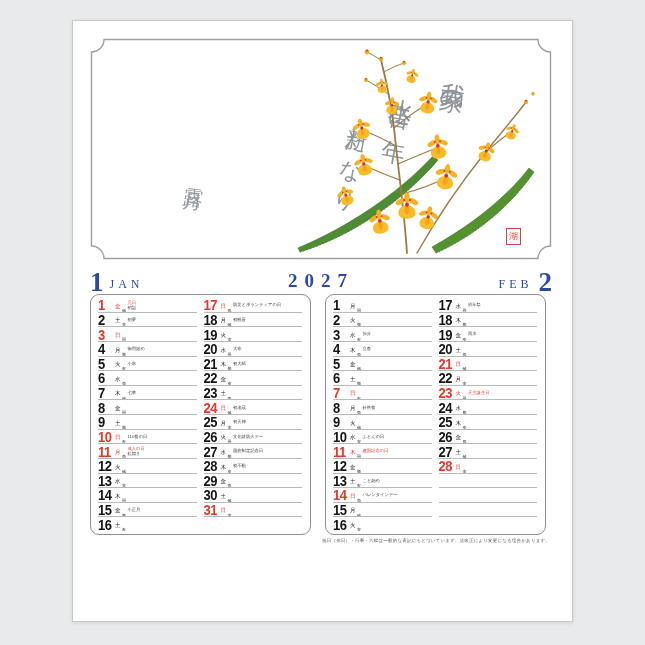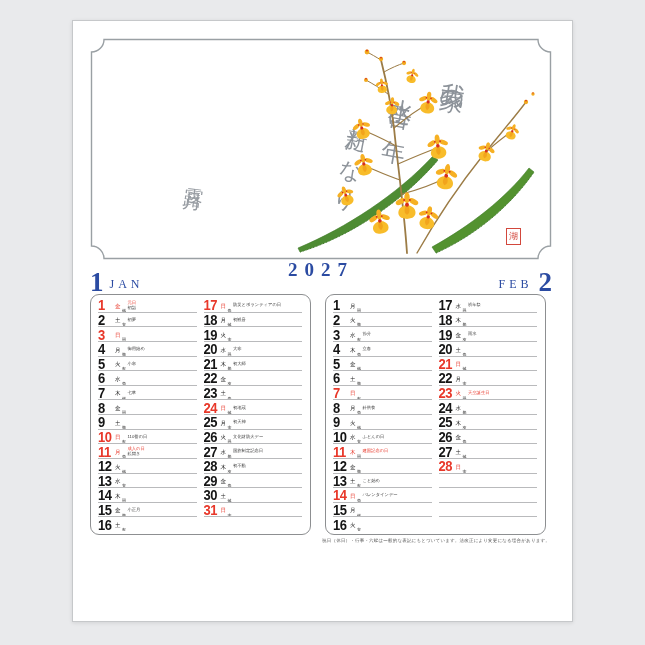--- a/index.html
+++ b/index.html
@@ -34,21 +34,21 @@
   }
   .flowers{position:absolute;left:196px;top:8px;}
   
   .yhdr{
     position:absolute;left:17px;top:246px;width:462px;height:27px;
     color:#2b4ba2;font-family:"Liberation Serif",serif;
     display:flex;justify-content:space-between;align-items:flex-end;
   }
   .mnum{font-size:27px;font-weight:bold;line-height:.9;}
   .mabbr{font-size:12px;letter-spacing:4px;margin:16px 6px 2px 6px;}
-  .ynum{font-size:19px;font-weight:bold;letter-spacing:7px;margin-bottom:13px;}
+  .ynum{font-size:19px;font-weight:bold;letter-spacing:7px;margin-bottom:2px;}
   .hgrp{display:flex;align-items:flex-end;}
   
   .cal{
     position:absolute;top:273px;width:221px;height:241px;
     border:1.3px solid #8d8f91;border-radius:9px;box-sizing:border-box;
     display:flex;padding:3px 3px 3px 5px;background:#fff;
   }
   .cal.jan{left:17px;}
   .cal.feb{left:252px;}
   .col{width:50%;display:flex;flex-direction:column;box-sizing:border-box;padding:0 5px 0 2px;}

